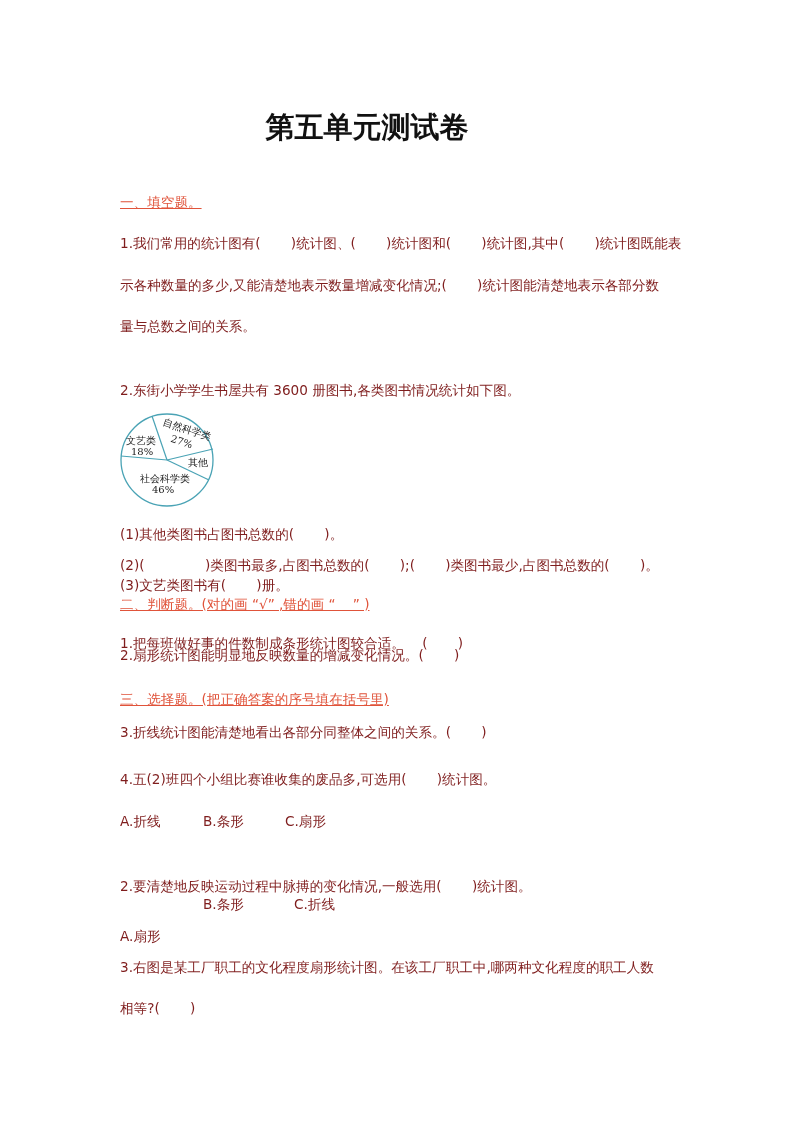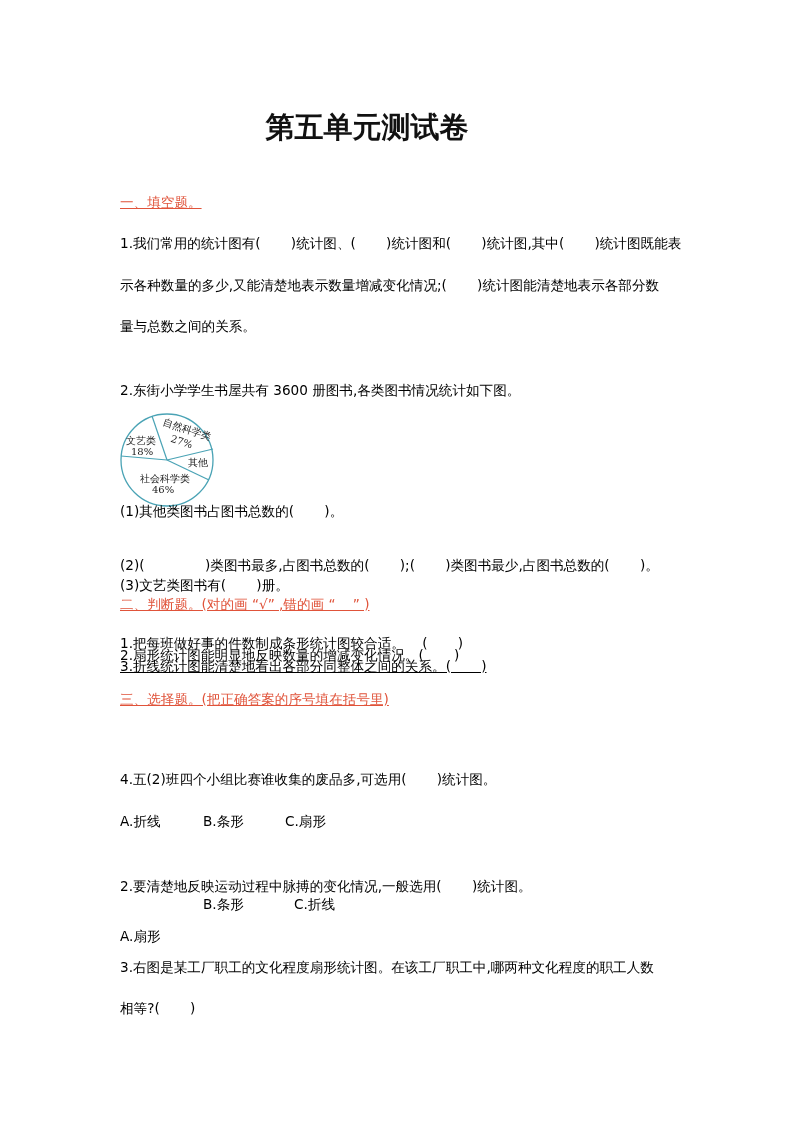--- a/index.html
+++ b/index.html
@@ -25,21 +25,21 @@
       font-weight: bold;
       letter-spacing: 0px;
       color: #111;
     }
     .line {
       position: absolute;
       left: 120px;
       font-size: 13.6px;
       white-space: pre;
       line-height: 18px;
-      color: #000000;
+      color: #7f1d1d;
     }
     .section {
       color: #e0533a;
       text-decoration: underline;
     }
     .pie-wrap {
       position: absolute;
       left: 118px;
       top: 411px;
       width: 100px;
@@ -78,28 +78,28 @@
     <text class="pie-label" x="43" y="19" transform="rotate(18 60 20)">自然科学类</text>
     <text class="pie-label" x="52" y="33" transform="rotate(18 60 32)">27%</text>
     <text class="pie-label" x="8" y="33">文艺类</text>
     <text class="pie-label" x="13" y="44">18%</text>
     <text class="pie-label" x="70" y="55">其他</text>
     <text class="pie-label" x="22" y="71">社会科学类</text>
     <text class="pie-label" x="34" y="82">46%</text>
   </svg>
 </div>
 
-<div class="line" style="top:502px;">(1)其他类图书占图书总数的(       )。</div>
+<div class="line" style="top:525px;">(1)其他类图书占图书总数的(       )。</div>
 <div class="line" style="top:556px;">(2)(              )类图书最多,占图书总数的(       );(       )类图书最少,占图书总数的(       )。</div>
 <div class="line" style="top:576px;">(3)文艺类图书有(       )册。</div>
 
 <div class="line section" style="top:595px;">二、判断题。(对的画 “√” ,错的画 “    ” )</div>
 <div class="line" style="top:615px;margin-top:19px;">1.把每班做好事的件数制成条形统计图较合适。    (       )</div>
 <div class="line" style="top:646px;">2.扇形统计图能明显地反映数量的增减变化情况。(       )</div>
-<div class="line" style="top:657px;text-decoration:underline;">3.折线统计图能清楚地看出各部分同整体之间的关系。(       )</div>
+<div class="line" style="top:723px;">3.折线统计图能清楚地看出各部分同整体之间的关系。(       )</div>
 
 <div class="line section" style="top:690px;">三、选择题。(把正确答案的序号填在括号里)</div>
 
 <div class="line" style="top:770px;">4.五(2)班四个小组比赛谁收集的废品多,可选用(       )统计图。</div>
 <div class="line" style="top:812px; left:120px;">A.折线</div>
 <div class="line" style="top:812px; left:203px;">B.条形</div>
 <div class="line" style="top:812px; left:285px;">C.扇形</div>
 
 <div class="line" style="top:853px;margin-top:24px;">2.要清楚地反映运动过程中脉搏的变化情况,一般选用(       )统计图。</div>
 <div class="line" style="top:927px; left:120px;">A.扇形</div>

